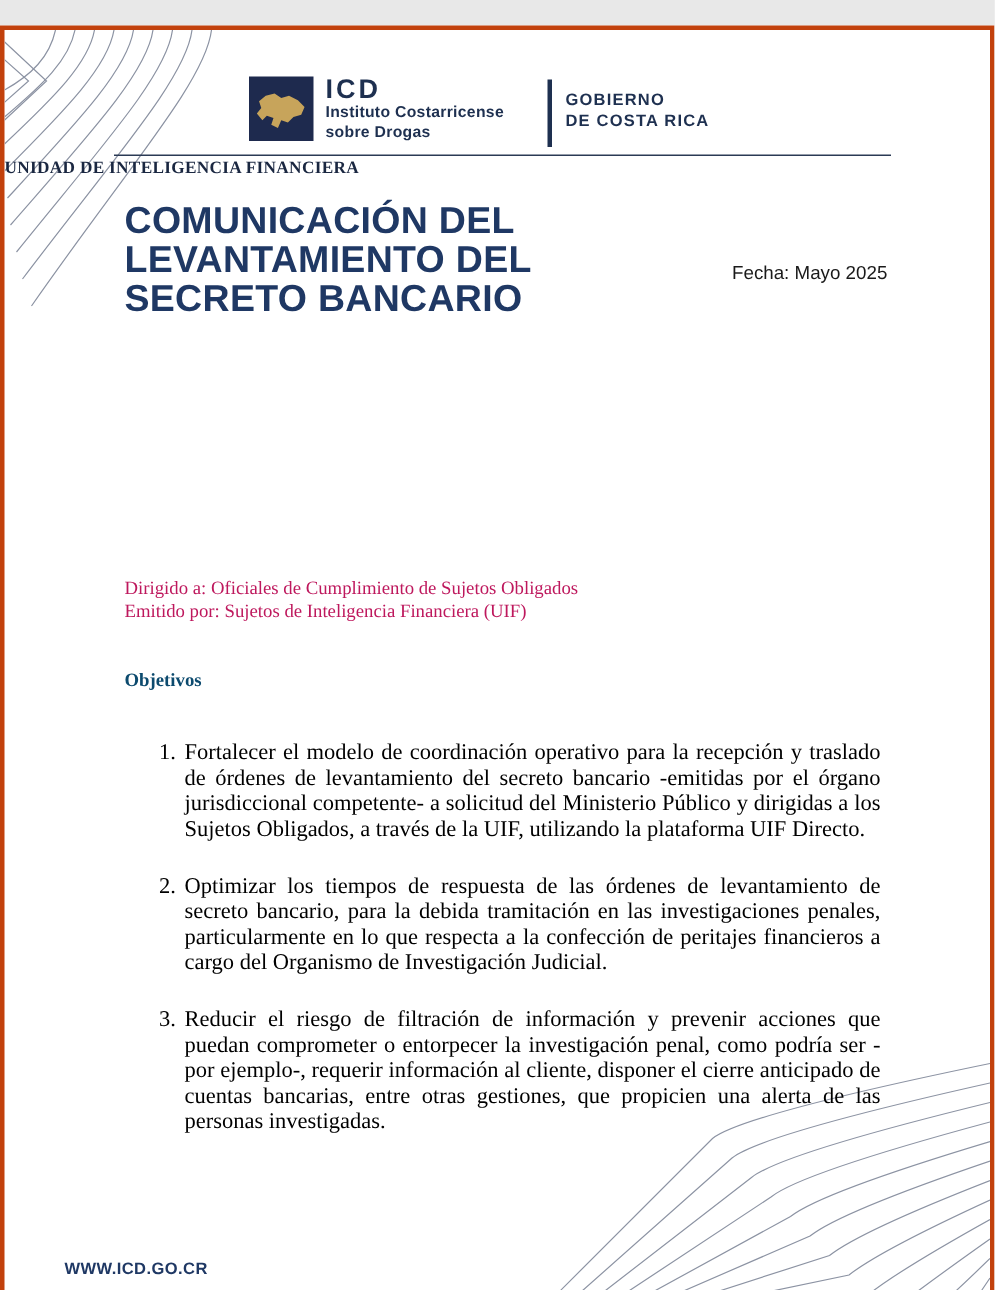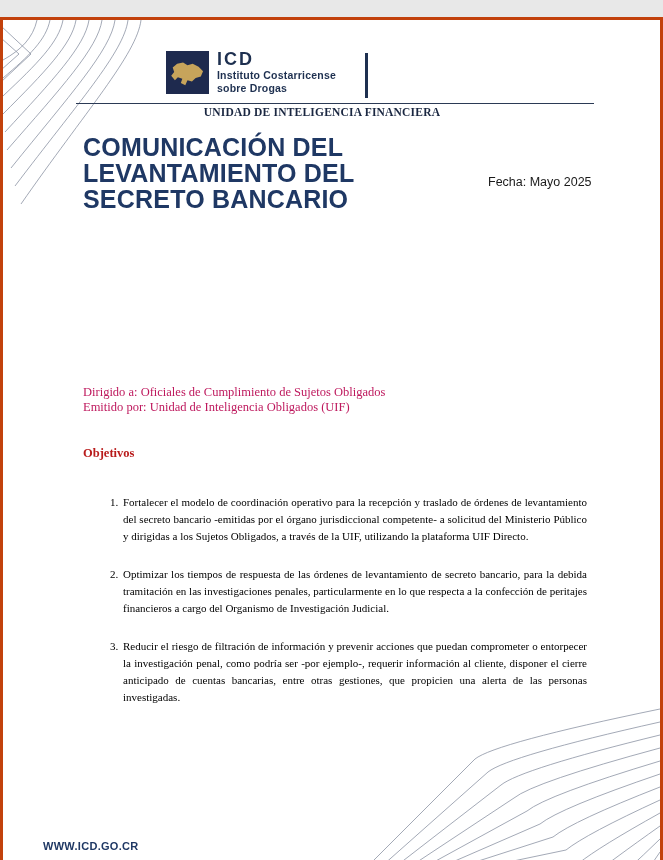--- a/index.html
+++ b/index.html
@@ -41,21 +41,21 @@
     position: absolute; left: 374px; top: 40px; color: #1e3050;
     font-size: 11px; font-weight: 700; line-height: 14px;
     letter-spacing: 0.8px; white-space: pre-line;
   }
   .header-rule {
     position: absolute; left: 73px; top: 83px;
     width: 518px; height: 1.4px; background: #2b3a55;
   }
   .unit-banner {
     position: absolute; left: 0; top: 86px; width: 638px;
-    text-align: center; font-family: "Liberation Serif", serif;
+    text-align: left; font-family: "Liberation Serif", serif;
     font-size: 11.5px; font-weight: 700; color: #1a2741;
     letter-spacing: 0.2px;
   }
   
   .doc-title {
     position: absolute; left: 80px; top: 114px;
     font-size: 25px; font-weight: 700; line-height: 26px;
     color: #1f3864; white-space: pre-line; letter-spacing: 0.2px;
   }
   .date-line {
@@ -70,26 +70,26 @@
   }
   
   .meta-block {
     position: absolute; left: 80px; top: 365px;
     font-family: Liberation Serif, serif;
     font-size: 12.5px; line-height: 14.5px; color: #be185d;
   }
   .objectives-heading {
     position: absolute; left: 80px; top: 426px;
     font-family: "Liberation Serif", serif;
-    font-size: 12.5px; font-weight: 700; color: #b91c1c;
+    font-size: 12.5px; font-weight: 700; color: #0c4a6e;
   }
   .objectives-list {
     position: absolute; left: 100px; top: 474px; width: 484px;
     font-family: "Liberation Serif", serif;
-    font-size: 11px; line-height: 17px; color: #000;
+    font-size: 15px; line-height: 17px; color: #000;
   }
   .objectives-list ol { padding-left: 18px; }
   .objectives-list li {
     text-align: justify; margin-bottom: 21px;
     padding-left: 2px;
   }
   
   .footer-site {
     position: absolute; left: 40px; top: 820px;
     font-size: 11px; font-weight: 700; color: #1f3864;
@@ -134,34 +134,36 @@
     <svg width="37" height="30" viewBox="0 0 100 80">
       <path fill="#c7a45b" d="M10 28 L22 18 L38 14 L50 22 L64 18 L80 26 L92 38 L86 52 L72 56 L62 66 L50 62 L44 76 L32 70 L36 58 L24 54 L16 62 L6 50 L14 40 Z"></path>
     </svg>
   </div>
   <div class="logo-text">
     <div class="logo-abbr">ICD</div>
     <div class="logo-name">Instituto Costarricense
 sobre Drogas</div>
   </div>
   <div class="header-divider"></div>
+  <div class="gov-text">GOBIERNO
+DE COSTA RICA</div>
   <div class="header-rule"></div>
   <div class="unit-banner">UNIDAD DE INTELIGENCIA FINANCIERA</div>
 
   <h1 class="doc-title">COMUNICACIÓN DEL
 LEVANTAMIENTO DEL
 SECRETO BANCARIO</h1>
   <div class="date-line">
     <span class="lbl">Fecha:</span>
     <span>Mayo 2025</span>
   </div>
 
   <div class="meta-block">
     <div>Dirigido a: Oficiales de Cumplimiento de Sujetos Obligados</div>
-    <div>Emitido por: Unidad de Inteligencia Obligados (UIF)</div>
+    <div>Emitido por: Sujetos de Inteligencia Financiera (UIF)</div>
   </div>
 
   <div class="objectives-heading">Objetivos</div>
   <div class="objectives-list">
     <ol>
       <li>Fortalecer el modelo de coordinación operativo para la recepción y traslado de órdenes de levantamiento del secreto bancario -emitidas por el órgano jurisdiccional competente- a solicitud del Ministerio Público y dirigidas a los Sujetos Obligados, a través de la UIF, utilizando la plataforma UIF Directo.</li>
       <li>Optimizar los tiempos de respuesta de las órdenes de levantamiento de secreto bancario, para la debida tramitación en las investigaciones penales, particularmente en lo que respecta a la confección de peritajes financieros a cargo del Organismo de Investigación Judicial.</li>
       <li>Reducir el riesgo de filtración de información y prevenir acciones que puedan comprometer o entorpecer la investigación penal, como podría ser -por ejemplo-, requerir información al cliente, disponer el cierre anticipado de cuentas bancarias, entre otras gestiones, que propicien una alerta de las personas investigadas.</li>
     </ol>
   </div>

